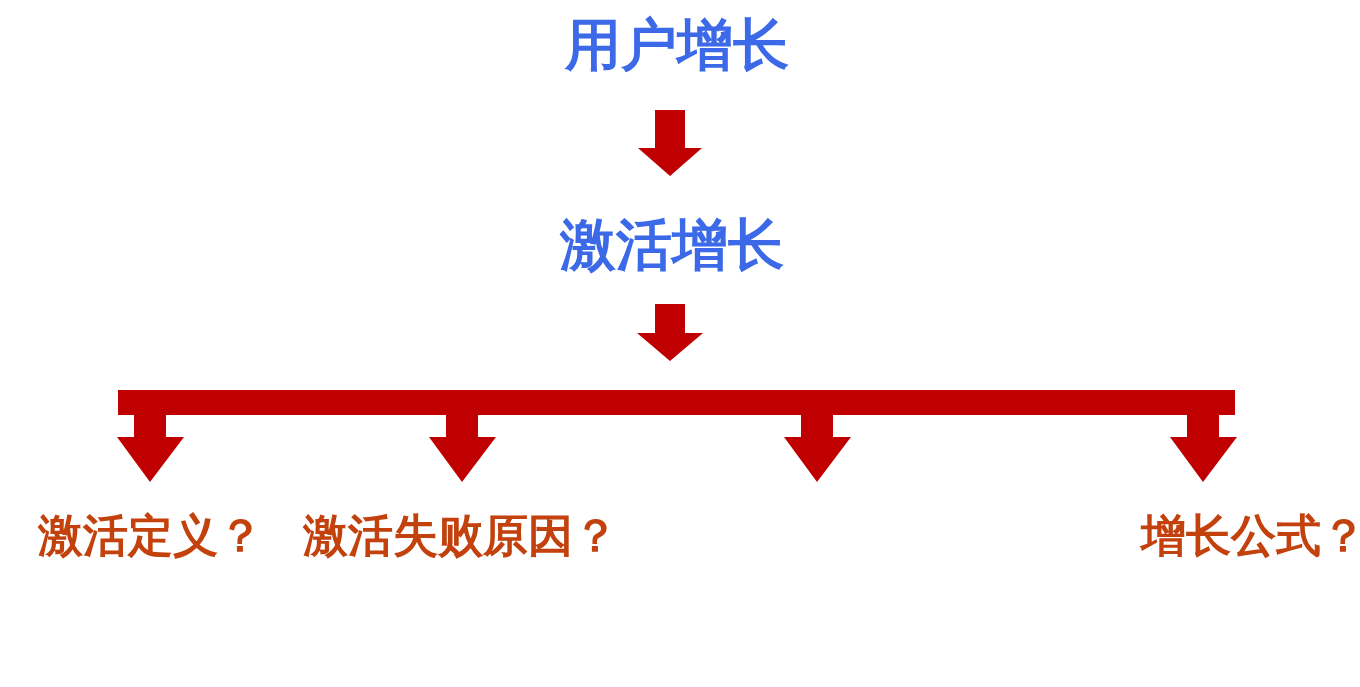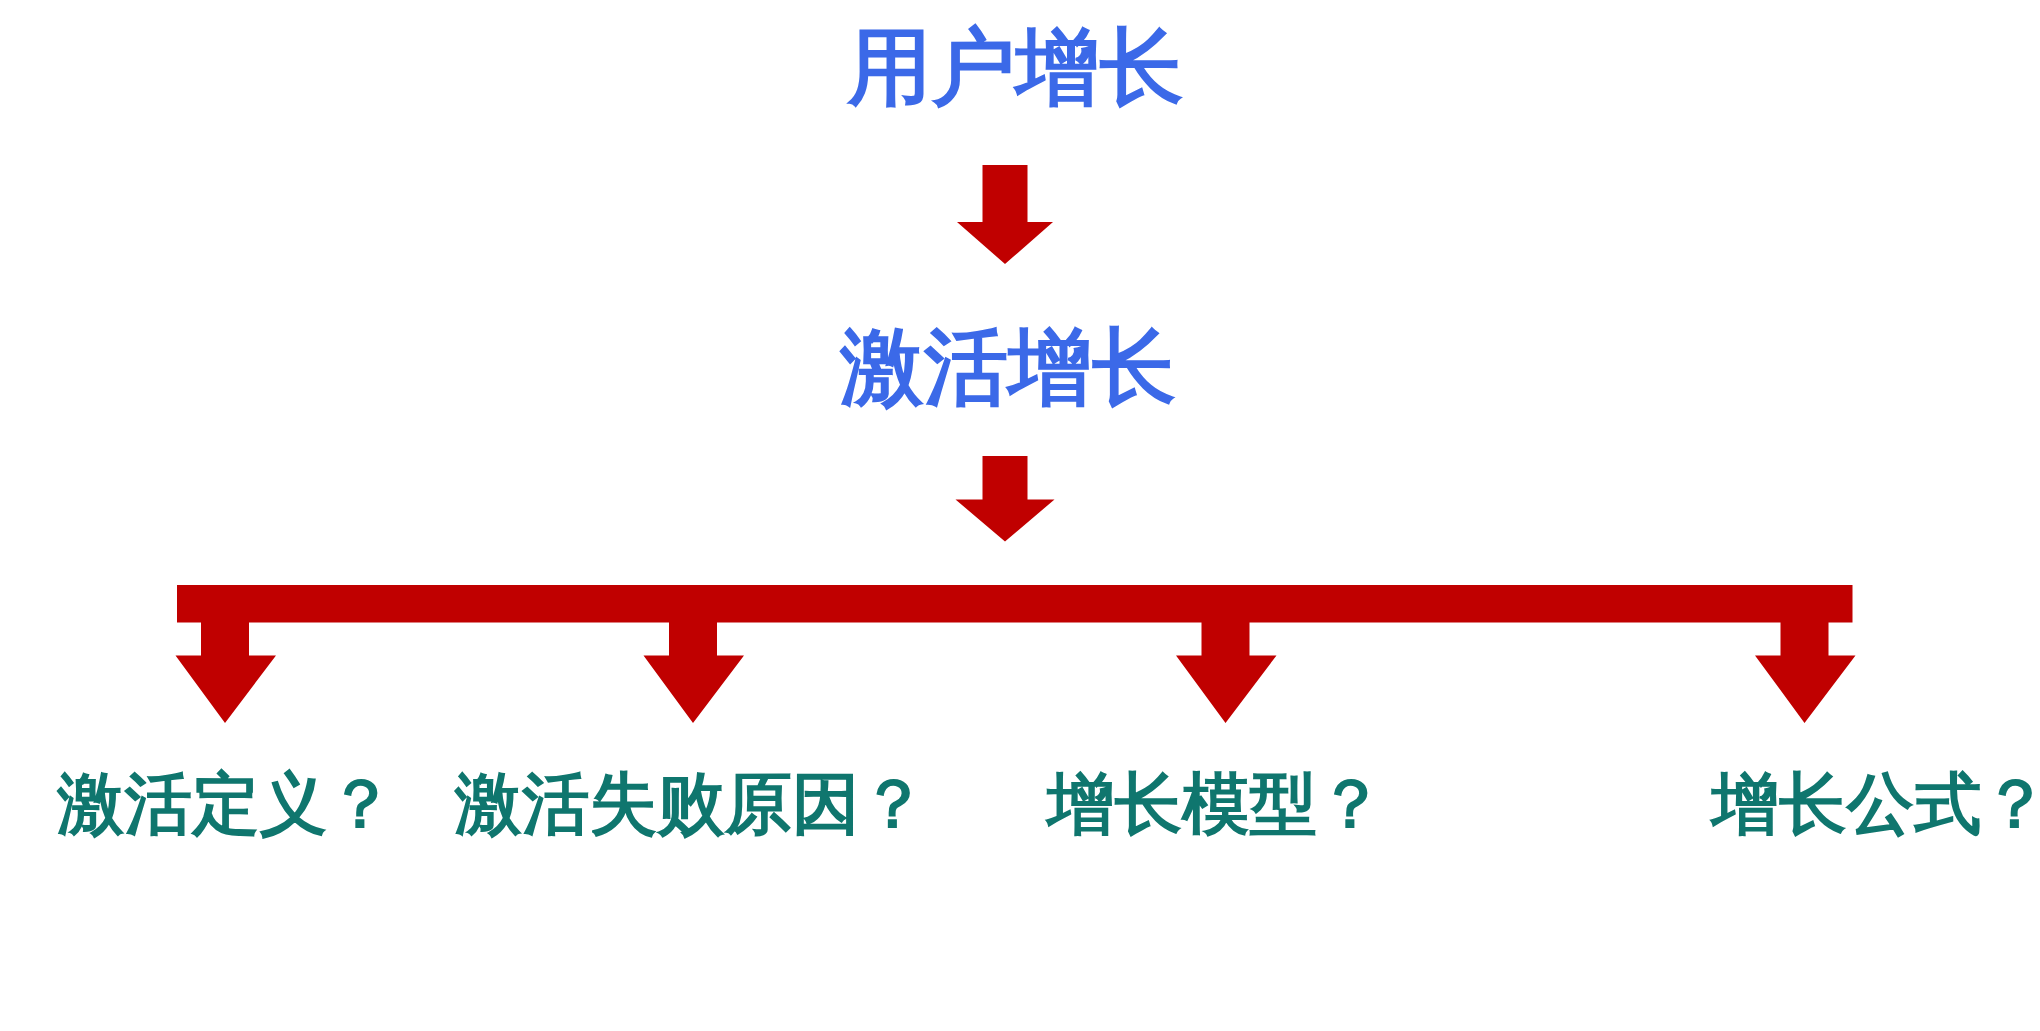--- a/index.html
+++ b/index.html
@@ -41,21 +41,21 @@
     left: 0;
     width: 1360px;
     text-align: center;
     margin-left: -8px;
   }
 
   .leaf-label {
     position: absolute;
     top: 513px;
     font-size: 45px;
-    color: #0f766e;
+    color: #c2410c;
     font-weight: 700;
     white-space: nowrap;
     line-height: 1;
   }
   .leaf-0 { left: 38px; }
   .leaf-1 { left: 303px; text-align: right; }
   .leaf-2 { left: 698px; }
   .leaf-3 { left: 1141px; }
 
   
@@ -93,17 +93,16 @@
       <polygon fill="#c00000" points="801,390 833,390 833,437 851,437 817,482 784,437 801,437"></polygon>
 
       <polygon fill="#c00000" points="1187,390 1219,390 1219,437 1237,437 1203,482 1170,437 1187,437"></polygon>
     </g>
   </svg>
 
   <div class="leaf-label leaf-0">激活定义？</div>
 
   <div class="leaf-label leaf-1">激活失败原因？</div>
 
-  <div class="leaf-label leaf-2">增长模型？</div>
 
   <div class="leaf-label leaf-3">增长公式？</div>
 
 </div>
 
 </body></html>

